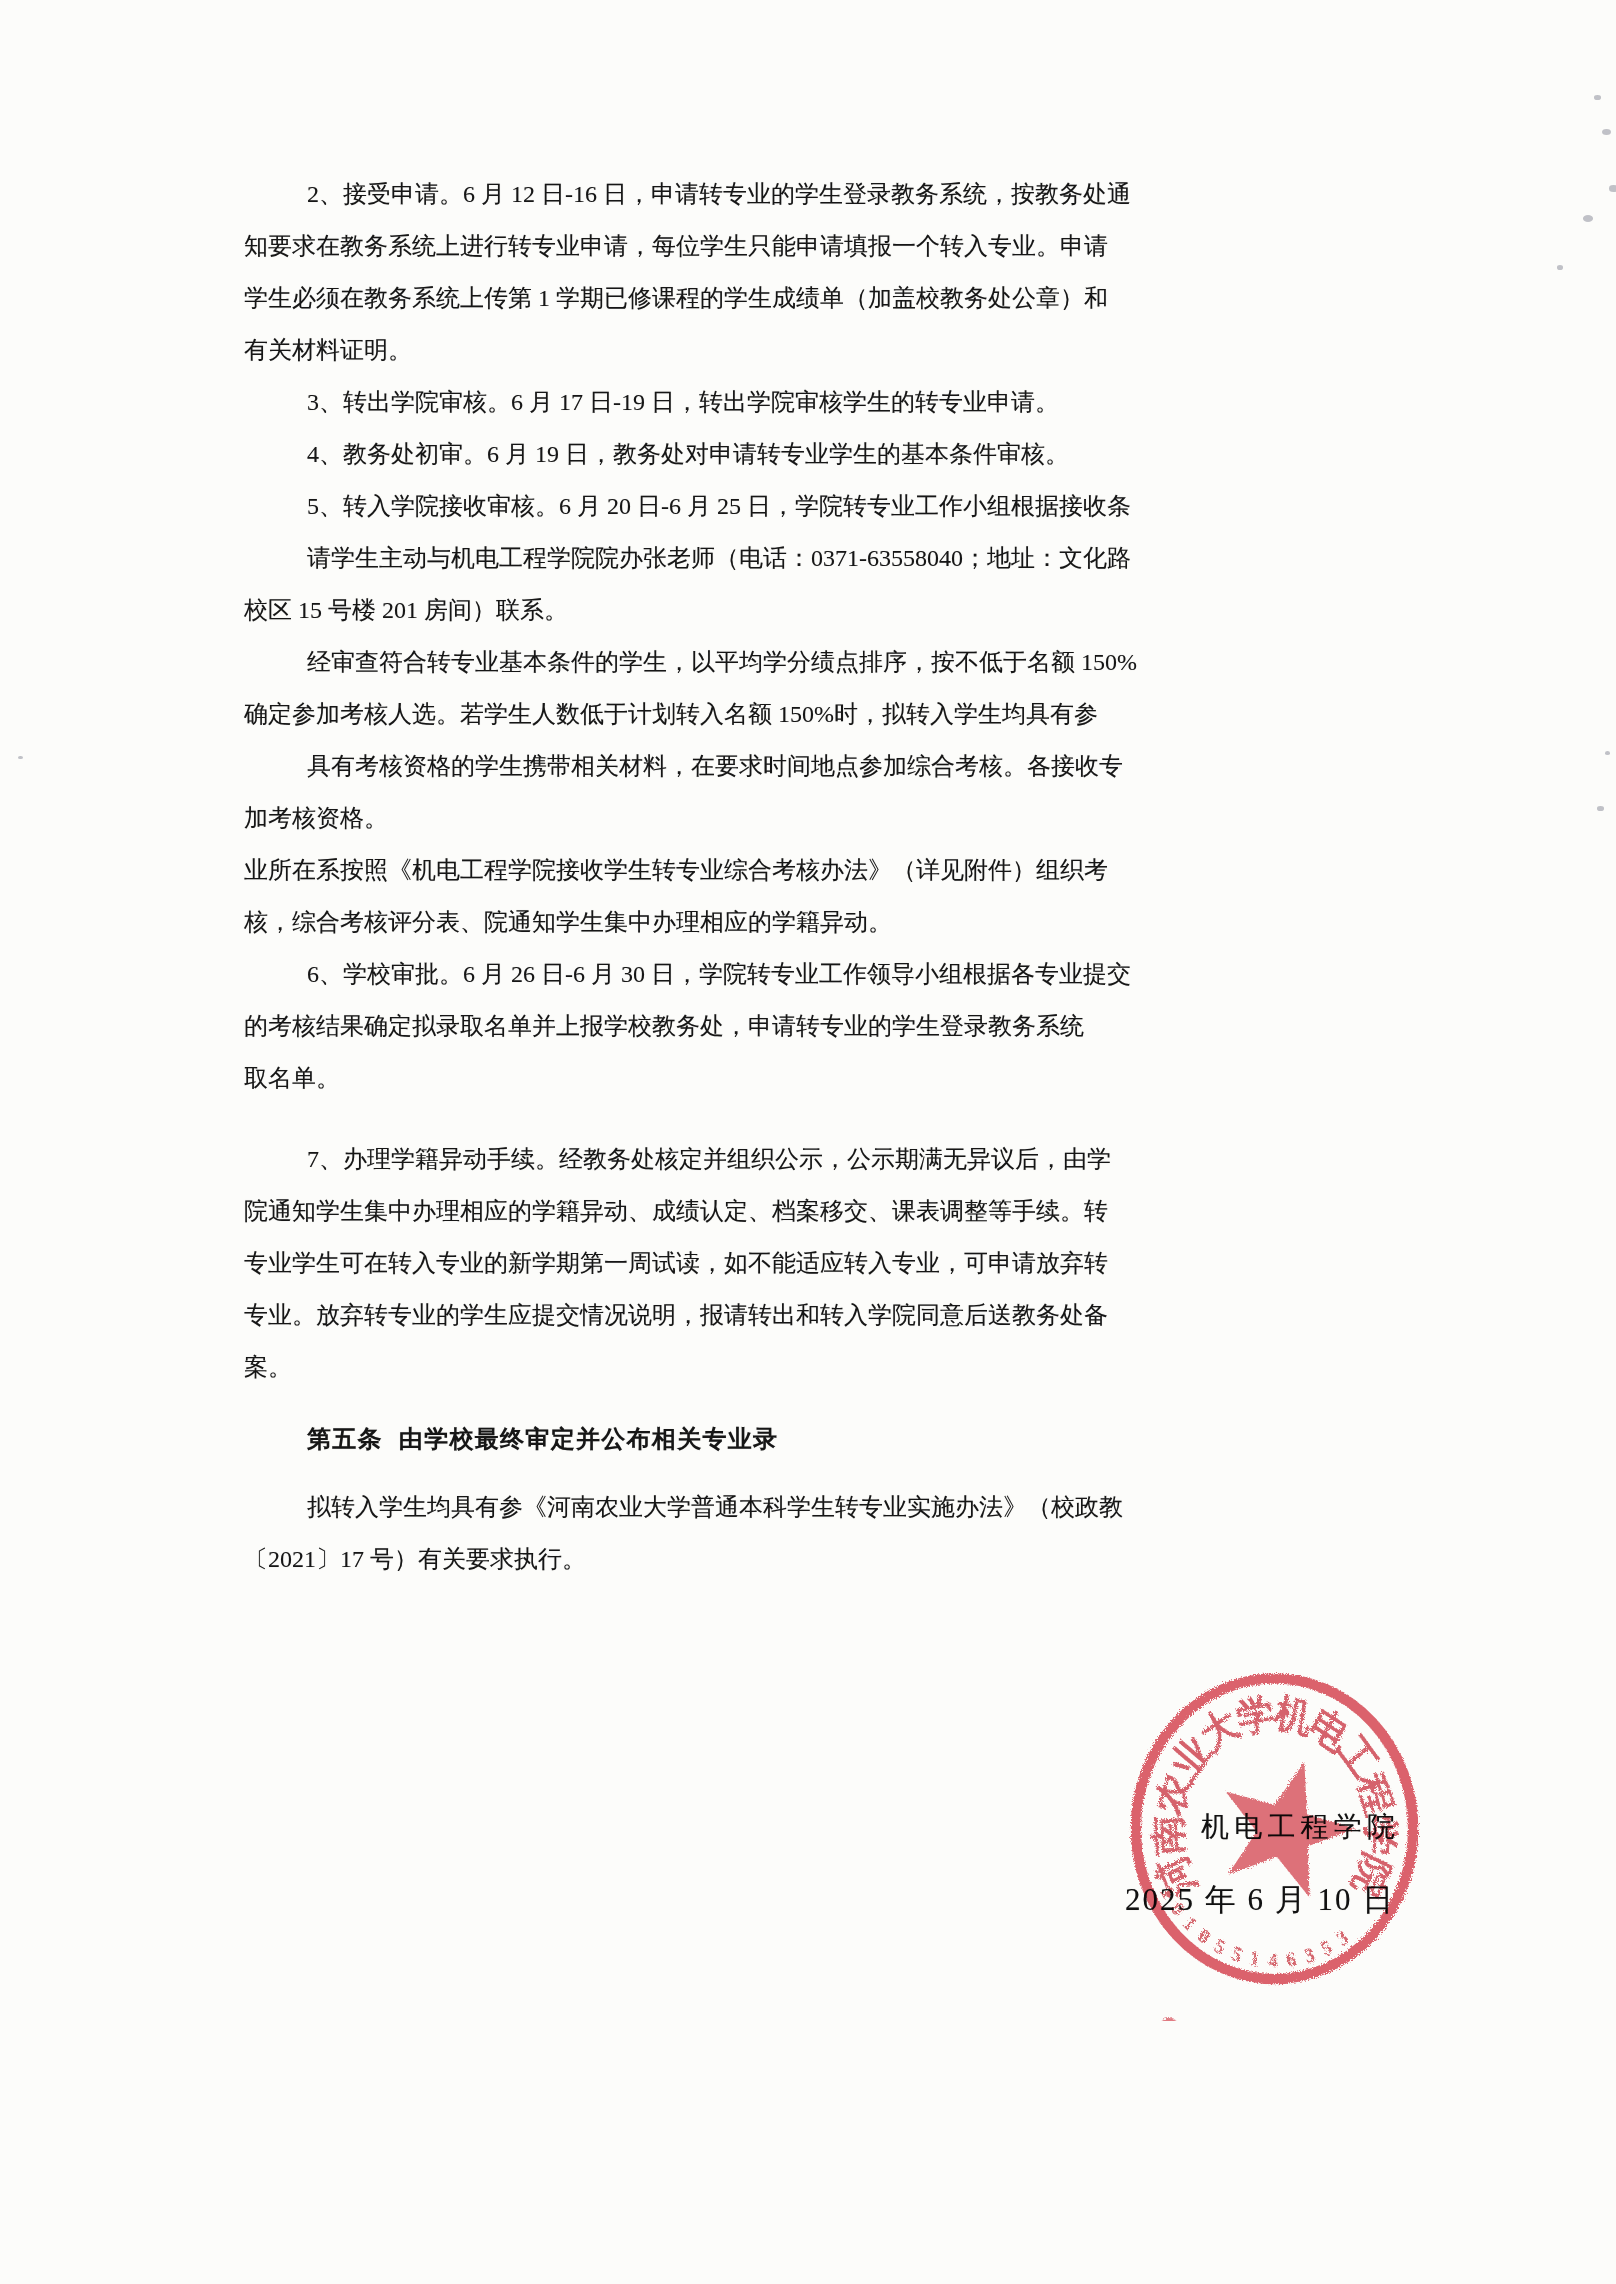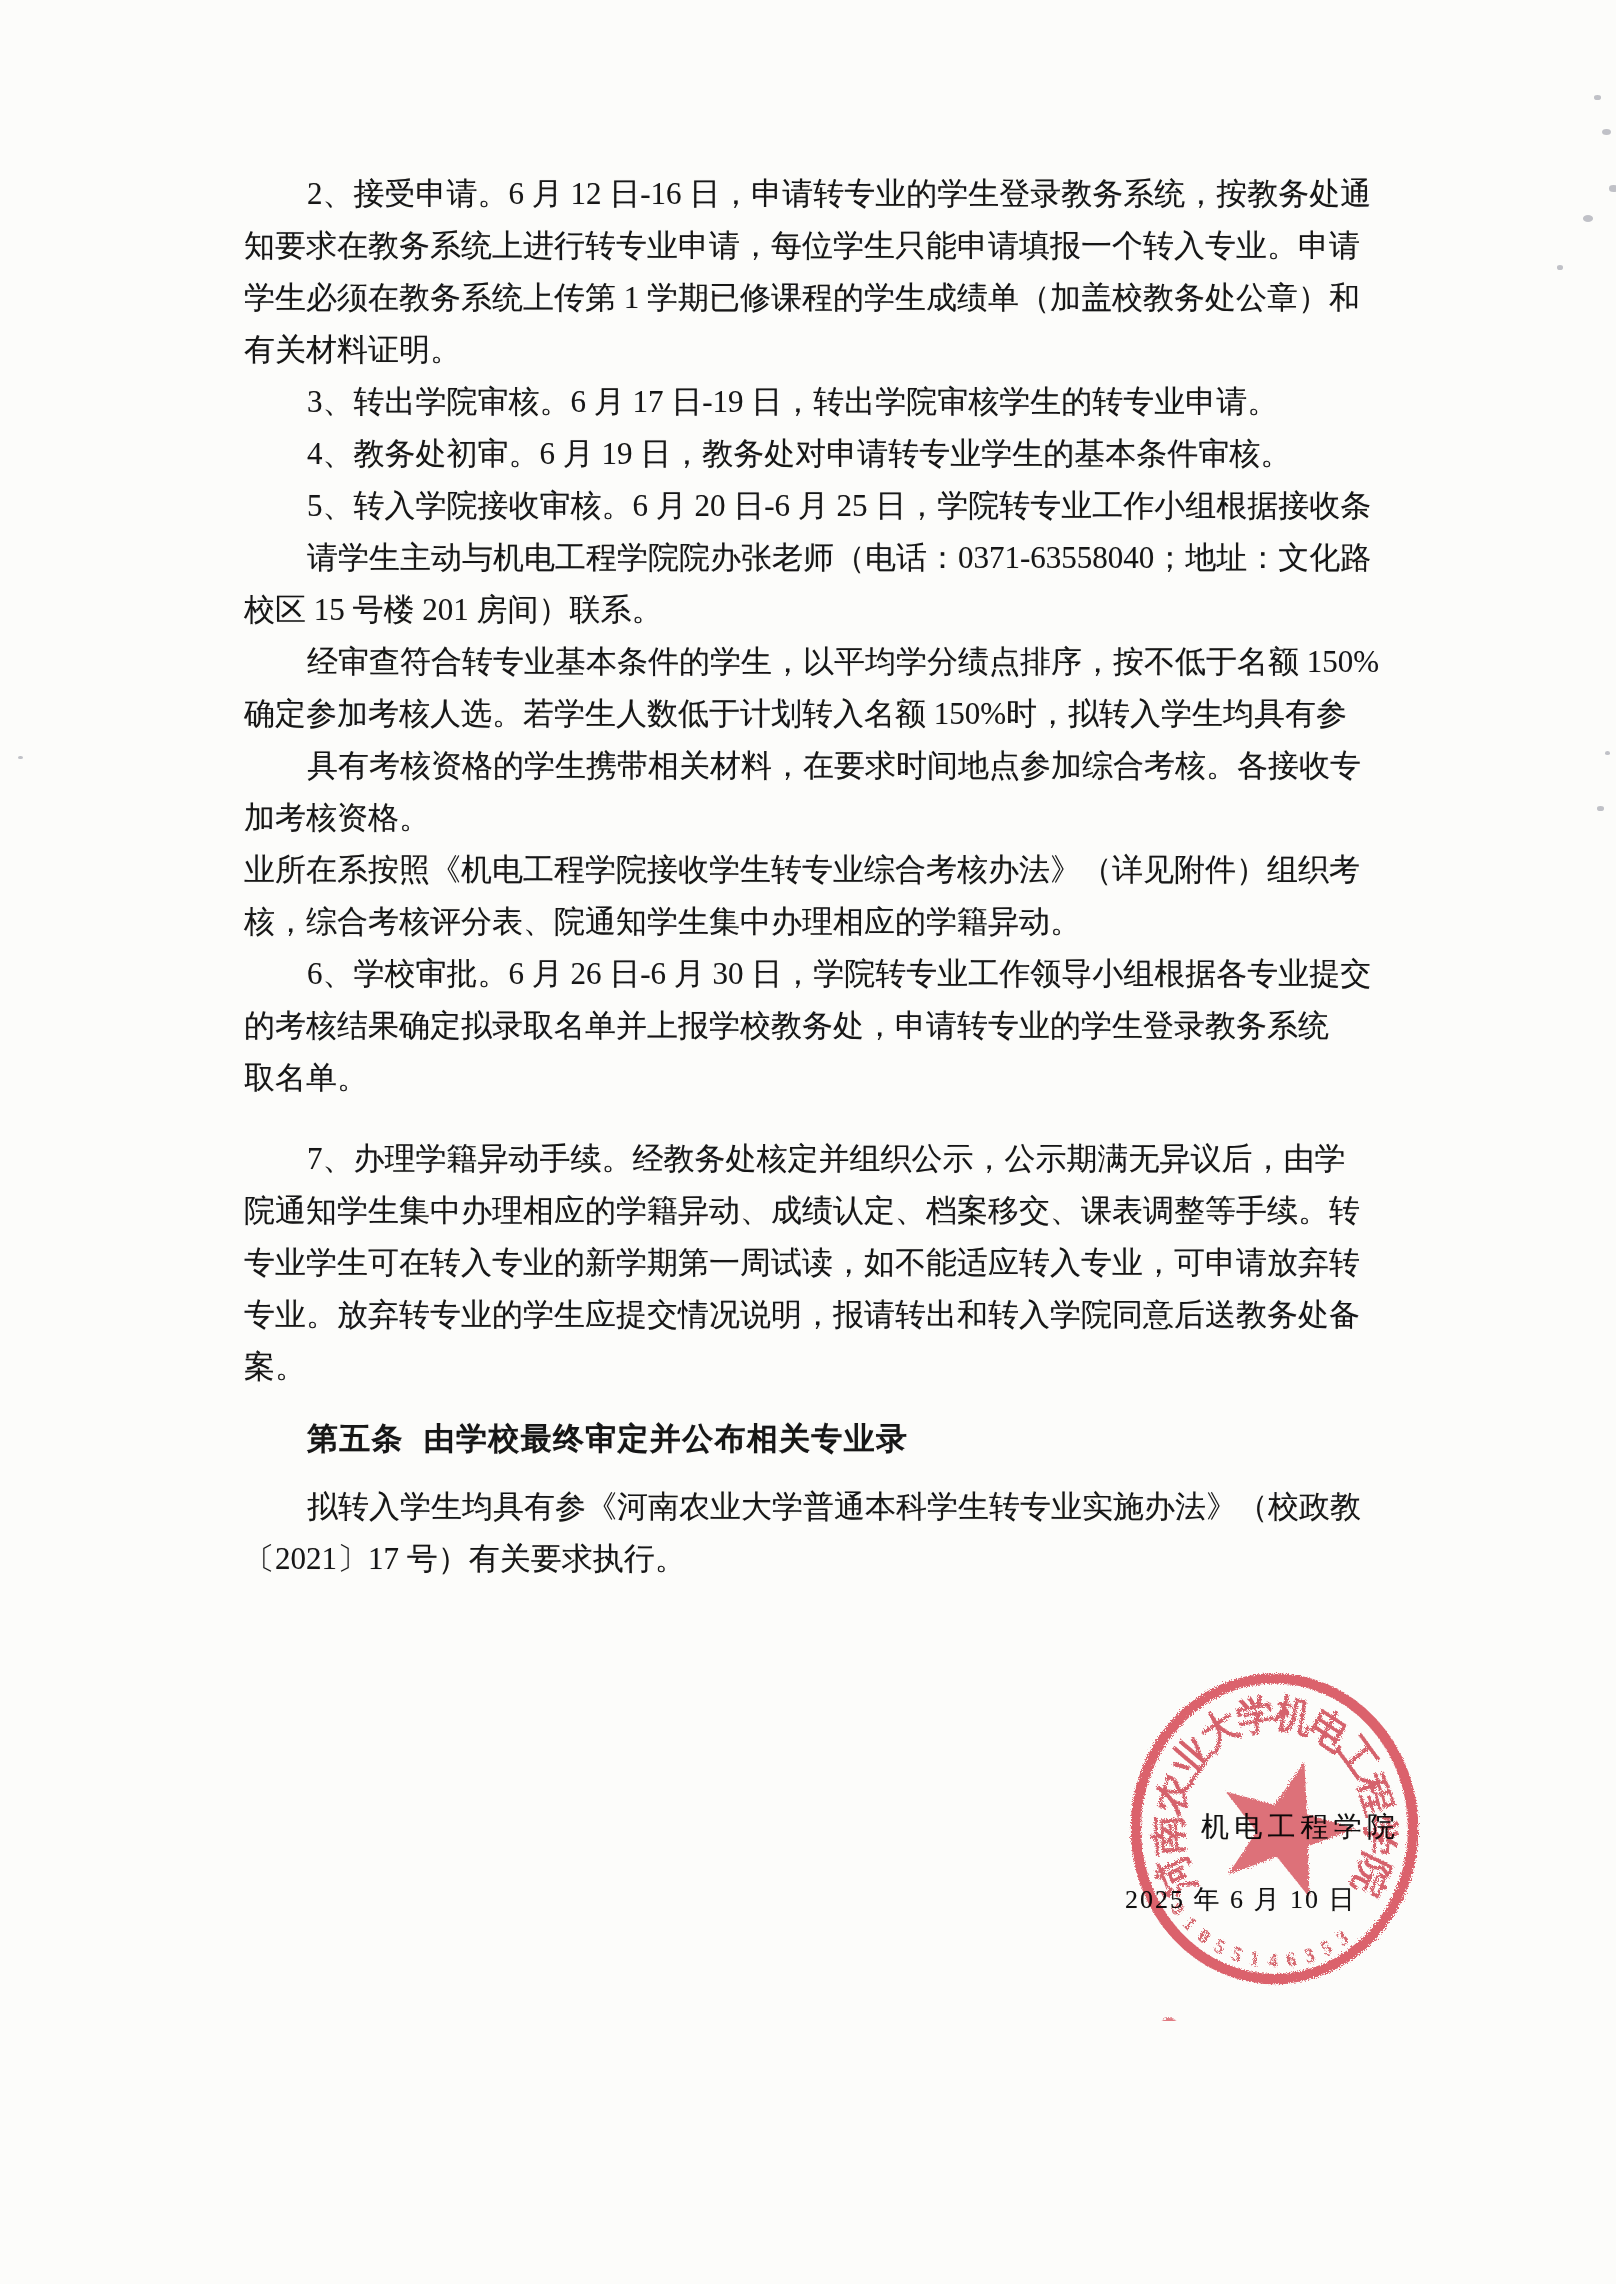--- a/index.html
+++ b/index.html
@@ -5,40 +5,40 @@
   html,body { margin:0; padding:0; background:#e8e8e8; }
   .page {
     position:relative; width:1617px; height:2284px;
     background:#fcfcfa; overflow:hidden;
     font-family:"Liberation Serif","DejaVu Serif",serif;
     color:#141414;
   }
   
   .textcol { position:absolute; left:244px; top:168px; width:1147px; }
   .line {
-    font-size:31px; line-height:52px; letter-spacing:0px;
+    font-size:24px; line-height:52px; letter-spacing:0px;
     white-space:pre; color:#161616;
     text-shadow:0 0 0.7px rgba(40,40,40,.35);
   }
   .line.indent { text-indent:63px; }
   .line.gap { margin-top:29px; }
   .line.head {
     margin-top:19.6px; margin-bottom:16.3px;
     font-family:"Liberation Sans","DejaVu Sans",sans-serif;
     font-weight:bold; letter-spacing:1.3px;
   }
   
   .sig-name {
     position:absolute; left:1201px; top:1807px;
     font-size:28px; line-height:39px; letter-spacing:5.2px; white-space:pre;
     color:#111; text-shadow:0 0 0.7px rgba(40,40,40,.4);
   }
   .sig-date {
     position:absolute; left:1125px; top:1880px;
-    font-size:26px; line-height:39px; letter-spacing:2px; white-space:pre;
+    font-size:31px; line-height:39px; letter-spacing:2px; white-space:pre;
     color:#111; text-shadow:0 0 0.7px rgba(40,40,40,.4);
   }
   
   .stamp {
     position:absolute; left:1102px; top:1656px; width:345px; height:365px;
     mix-blend-mode:multiply; opacity:.93;
   }
   .stamp text { font-family:"Liberation Serif","DejaVu Serif",serif; }
   .ring-char { font-size:57px; font-weight:bold; }
   .serial-digit { font-size:29px; font-weight:bold; font-family:"DejaVu Sans Mono","Liberation Mono",monospace; }

